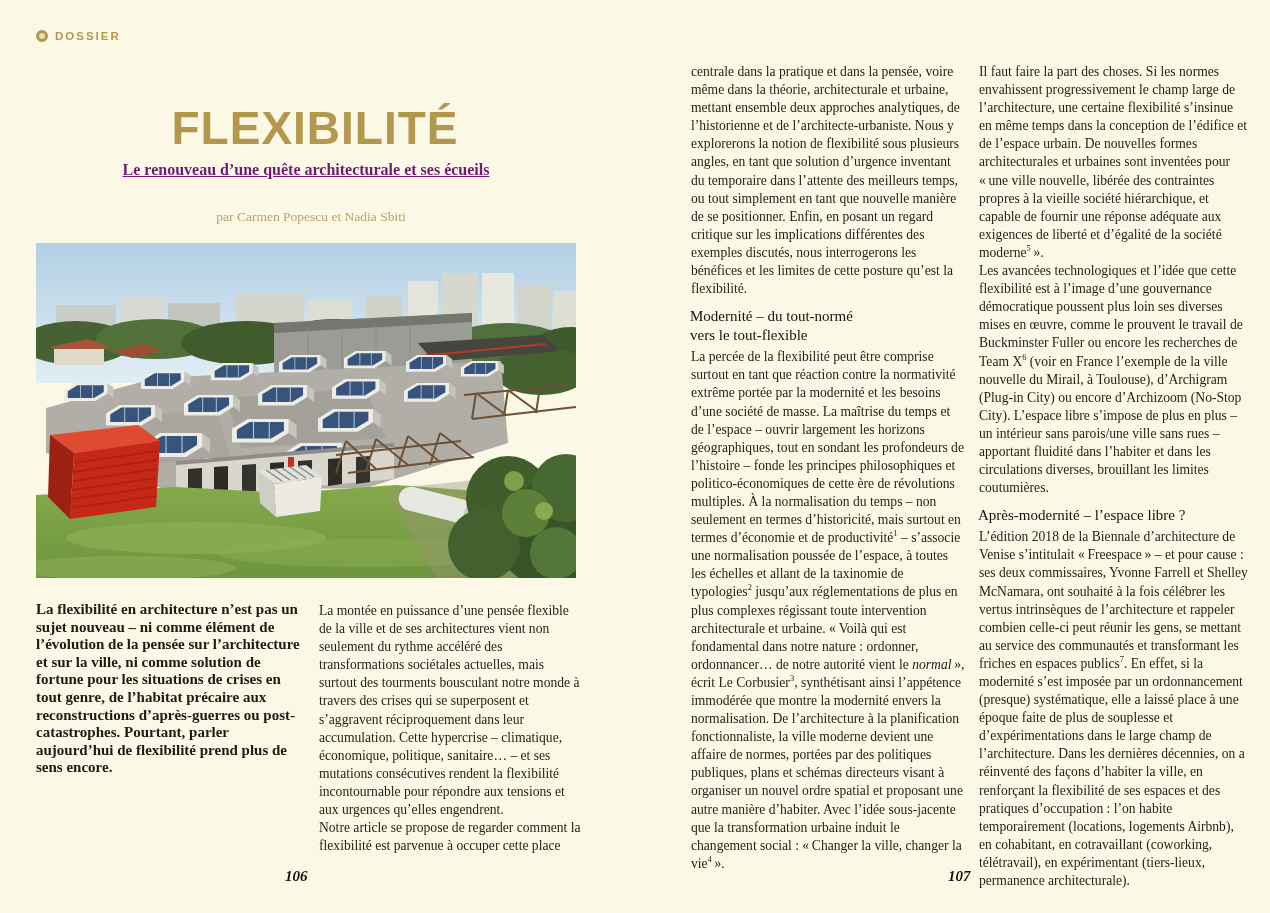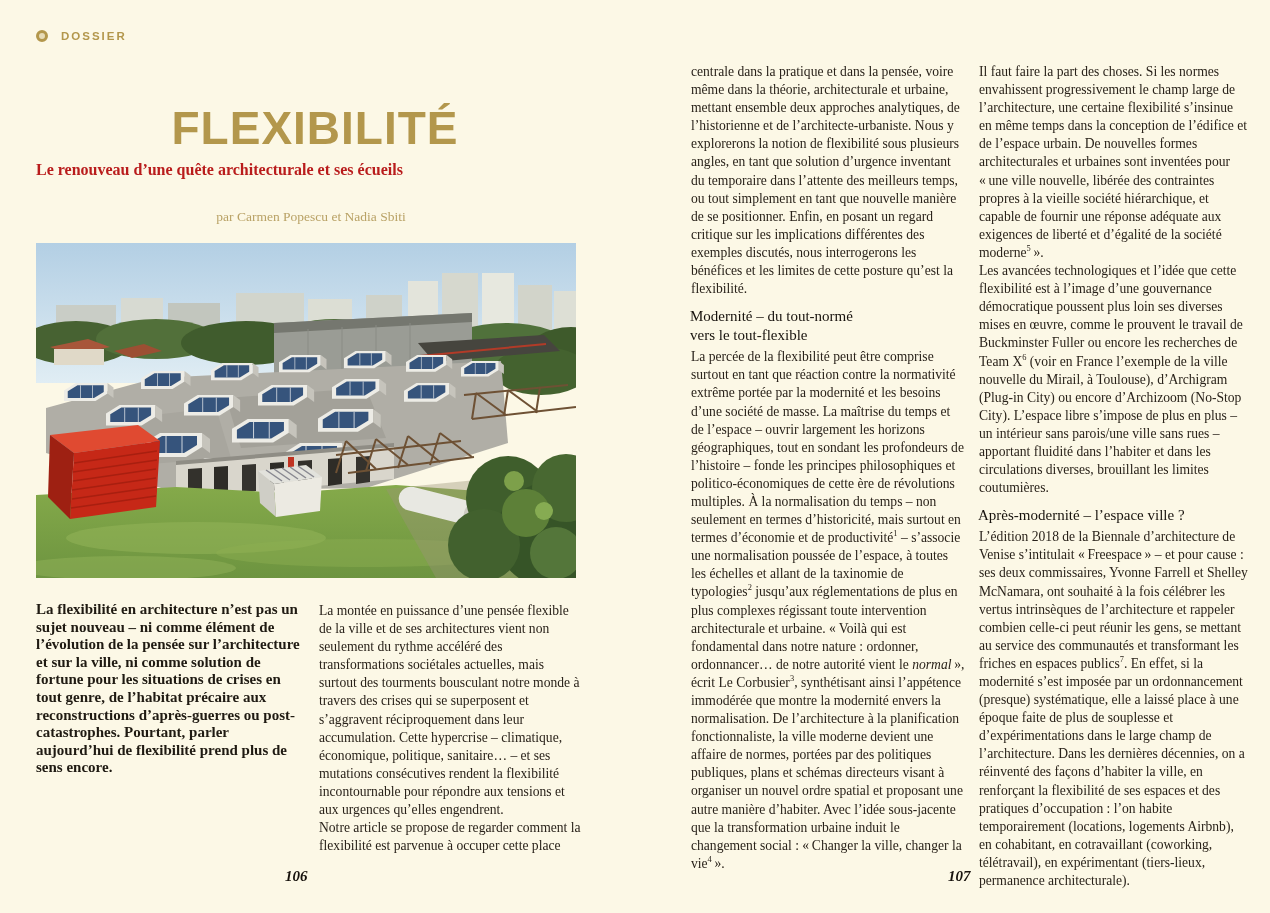--- a/index.html
+++ b/index.html
@@ -9,41 +9,41 @@
     background:#fcf8e6;
     font-family:"Liberation Serif", serif;
     color:#29221a;
     position:relative;
     overflow:hidden;
   }
   .page { position:absolute; inset:0; }
 
   .kicker {
     position:absolute; left:36px; top:30px;
-    display:flex; align-items:center; gap:13px;
+    display:flex; align-items:center; gap:7px;
     color:#b3974c;
     font-family:"Liberation Sans", sans-serif;
     font-weight:bold; font-size:11.5px; letter-spacing:2px;
   }
   .kicker-dot {
     width:12px; height:12px; border-radius:50%;
     border:3.5px solid #b3974c; box-sizing:border-box;
     background:#e7dcb8;
   }
 
   .title {
     position:absolute; left:36px; top:95px; width:540px; margin:9px;
     text-align:center;
     font-family:"Liberation Sans", sans-serif;
     font-weight:bold; font-size:46px; line-height:48px; letter-spacing:1px;
     color:#b3974c;
   }
   .subtitle {
     position:absolute; left:36px; top:161px; width:540px; margin:0;
-    font-weight:bold; font-size:16px; color:#b91c1c;
+    text-align:center; font-weight:bold; font-size:16px; color:#701a75;text-decoration:underline;
   }
   .byline {
     position:absolute; left:36px; top:204px; width:540px; margin:5px;
     text-align:center; font-size:13.5px; color:#b9a266;
   }
 
   .photo {
     position:absolute; left:36px; top:243px; width:540px; height:335px; margin:0;
     overflow:hidden;
   }
@@ -270,20 +270,20 @@
   <div class="col" id="col3">
     <p>centrale dans la pratique et dans la pensée, voire même dans la théorie, architecturale et urbaine, mettant ensemble deux approches analytiques, de l’historienne et de l’architecte-urbaniste. Nous y explorerons la notion de flexibilité sous plusieurs angles, en tant que solution d’urgence inventant du temporaire dans l’attente des meilleurs temps, ou tout simplement en tant que nouvelle manière de se positionner. Enfin, en posant un regard critique sur les implications différentes des exemples discutés, nous interrogerons les bénéfices et les limites de cette posture qu’est la flexibilité.</p>
     <h2>Modernité – du tout-normé
 vers le tout-flexible</h2>
     <p><span>La percée de la flexibilité peut être comprise surtout en tant que réaction contre la normativité extrême portée par la modernité et les besoins d’une société de masse. La maîtrise du temps et de l’espace – ouvrir largement les horizons géographiques, tout en sondant les profondeurs de l’histoire – fonde les principes philosophiques et politico-économiques de cette ère de révolutions multiples. À la normalisation du temps – non seulement en termes d’historicité, mais surtout en termes d’économie et de productivité</span><sup>1</sup><span> – s’associe une normalisation poussée de l’espace, à toutes les échelles et allant de la taxinomie de typologies</span><sup>2</sup><span> jusqu’aux réglementations de plus en plus complexes régissant toute intervention architecturale et urbaine. « Voilà qui est fondamental dans notre nature : ordonner, ordonnancer… de notre autorité vient le </span><span style="font-style: italic;">normal</span><span> », écrit Le Corbusier</span><sup>3</sup><span>, synthétisant ainsi l’appétence immodérée que montre la modernité envers la normalisation. De l’architecture à la planification fonctionnaliste, la ville moderne devient une affaire de normes, portées par des politiques publiques, plans et schémas directeurs visant à organiser un nouvel ordre spatial et proposant une autre manière d’habiter. Avec l’idée sous-jacente que la transformation urbaine induit le changement social : « Changer la ville, changer la vie</span><sup>4</sup><span> ».</span></p>
   </div>
 
   <div class="col" id="col4">
     <p><span>Il faut faire la part des choses. Si les normes envahissent progressivement le champ large de l’architecture, une certaine flexibilité s’insinue en même temps dans la conception de l’édifice et de l’espace urbain. De nouvelles formes architecturales et urbaines sont inventées pour « une ville nouvelle, libérée des contraintes propres à la vieille société hiérarchique, et capable de fournir une réponse adéquate aux exigences de liberté et d’égalité de la société moderne</span><sup>5</sup><span> ».
 Les avancées technologiques et l’idée que cette flexibilité est à l’image d’une gouvernance démocratique poussent plus loin ses diverses mises en œuvre, comme le prouvent le travail de Buckminster Fuller ou encore les recherches de Team X</span><sup>6</sup><span> (voir en France l’exemple de la ville nouvelle du Mirail, à Toulouse), d’Archigram (Plug-in City) ou encore d’Archizoom (No-Stop City). L’espace libre s’impose de plus en plus – un intérieur sans parois/une ville sans rues – apportant fluidité dans l’habiter et dans les circulations diverses, brouillant les limites coutumières.</span></p>
-    <h2>Après-modernité – l’espace ville ?</h2>
+    <h2>Après-modernité – l’espace libre ?</h2>
     <p><span>L’édition 2018 de la Biennale d’architecture de Venise s’intitulait « Freespace » – et pour cause : ses deux commissaires, Yvonne Farrell et Shelley McNamara, ont souhaité à la fois célébrer les vertus intrinsèques de l’architecture et rappeler combien celle-ci peut réunir les gens, se mettant au service des communautés et transformant les friches en espaces publics</span><sup>7</sup><span>. En effet, si la modernité s’est imposée par un ordonnancement (presque) systématique, elle a laissé place à une époque faite de plus de souplesse et d’expérimentations dans le large champ de l’architecture. Dans les dernières décennies, on a réinventé des façons d’habiter la ville, en renforçant la flexibilité de ses espaces et des pratiques d’occupation : l’on habite temporairement (locations, logements Airbnb), en cohabitant, en cotravaillant (coworking, télétravail), en expérimentant (tiers-lieux, permanence architecturale).</span></p>
   </div>
 
   <div class="pagenum" id="pn-left">106</div>
   <div class="pagenum" id="pn-right">107</div>
 
 </div>
 
 </body></html>

